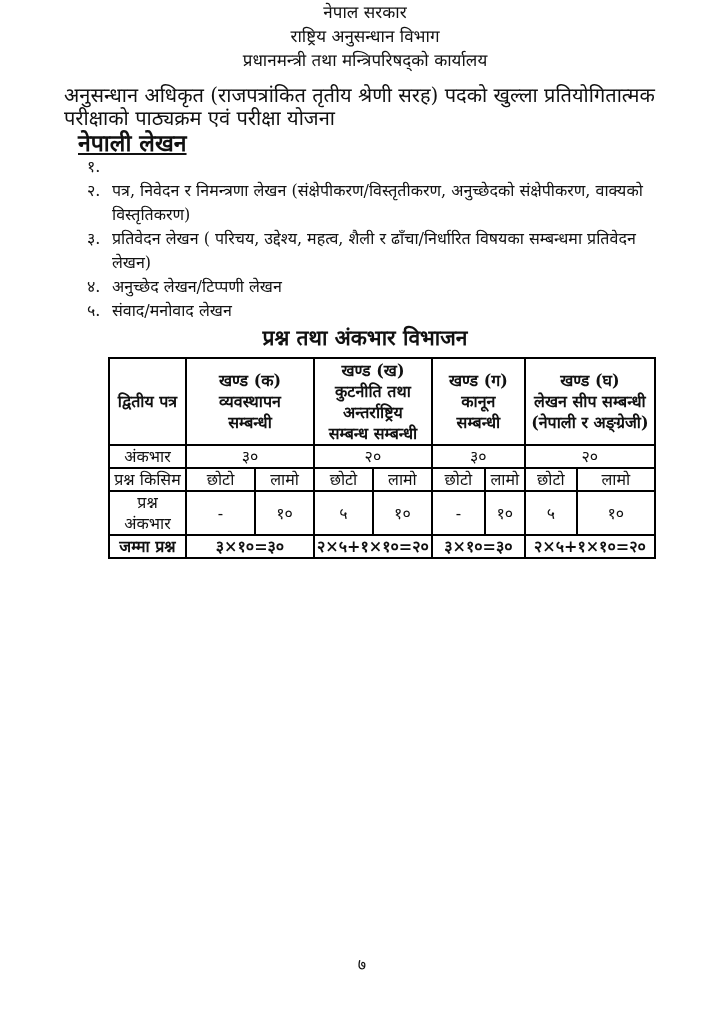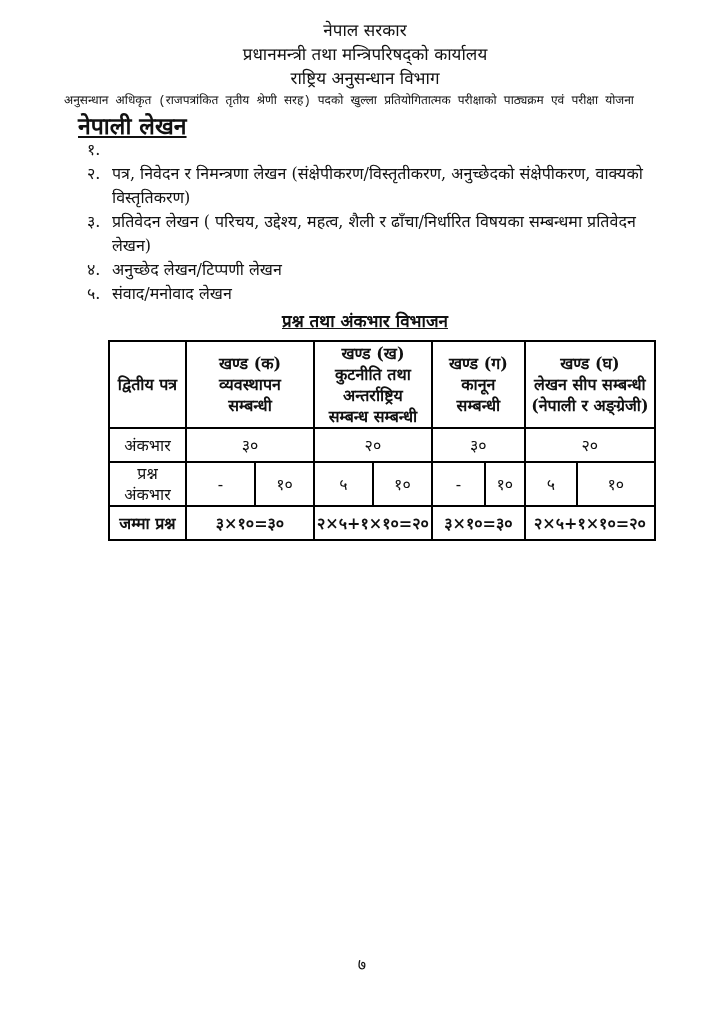--- a/index.html
+++ b/index.html
@@ -6,32 +6,31 @@
   html, body { background: #e8e8e8; }
   body { font-family: "DejaVu Serif", "Liberation Serif", serif; }
   .page {
     position: relative;
     width: 724px;
     height: 1024px;
     margin: 0 auto;
     background: #ffffff;
     color: #111111;
     overflow: hidden;
-    padding: 18px 58px 0 64px;
+    padding: 0 58px 0 64px;
   }
   .center-line {
     text-align: center;
     font-size: 17px;
     line-height: 24px;
   }
   .subtitle {
-    font-size: 12px;
+    font-size: 20px;
     line-height: 23px;
-    margin-top: 0;
-    font-family: Liberation Mono, monospace;
+    margin-top: 12px;
   }
   .section-heading {
     margin-left: 14px;
     margin-top: 1px;
     font-size: 23px;
     font-weight: bold;
     line-height: 24px;
     text-decoration: underline;
     display: inline-block;
   }
@@ -42,23 +41,22 @@
     font-size: 16px;
     line-height: 24px;
   }
   .list-item .num {
     width: 25px;
     flex: 0 0 25px;
   }
   .table-title-wrap { text-align: center; margin-top: 3px; }
   .table-title {
     display: inline-block;
-    font-size: 17px;
+    font-size: 21px;
     font-weight: bold;
-    text-decoration: underline;
     line-height: 24px;
   }
   table.marks {
     border-collapse: collapse;
     table-layout: fixed;
     margin-left: 44px;
     margin-top: 7px;
   }
   table.marks td {
     border: 2px solid #000000;
@@ -67,39 +65,39 @@
     font-size: 16px;
     padding: 0 2px;
     overflow: hidden;
   }
   tr.head-row td {
     height: 87px;
     font-weight: bold;
     white-space: pre-line;
     line-height: 21px;
   }
-  tr.data-row td { height: 34px; line-height: 21px; }
+  tr.data-row td { height: 23px; line-height: 21px; }
   tr.total-row td { font-weight: bold; border-radius: 7px; }
   .page-number {
     position: absolute;
     left: 0;
     right: 0;
     top: 953px;
     text-align: center;
     font-size: 16px;
   }
 </style>
 </head>
 <body>
 
 <div class="page">
 
   <div class="center-line">नेपाल सरकार</div>
+  <div class="center-line">राष्ट्रिय अनुसन्धान विभाग</div>
   <div class="center-line">प्रधानमन्त्री तथा मन्त्रिपरिषद्को कार्यालय</div>
-  <div class="center-line">राष्ट्रिय अनुसन्धान विभाग</div>
 
   <div class="subtitle">अनुसन्धान अधिकृत (राजपत्रांकित तृतीय श्रेणी सरह) पदको खुल्ला प्रतियोगितात्मक परीक्षाको पाठ्यक्रम एवं परीक्षा योजना</div>
 
   <div>
     <span class="section-heading">नेपाली लेखन</span>
   </div>
 
   <div class="num-list">
     <div class="list-item">
       <span class="num">१.</span>
@@ -156,20 +154,31 @@
 (नेपाली र अङ्ग्रेजी)</td>
       </tr>
       <tr class="data-row">
         <td>अंकभार</td>
         <td colspan="2">३०</td>
         <td colspan="2">२०</td>
         <td colspan="2">३०</td>
         <td colspan="2">२०</td>
       </tr>
       <tr class="data-row">
+        <td>प्रश्न किसिम</td>
+        <td>छोटो</td>
+        <td>लामो</td>
+        <td>छोटो</td>
+        <td>लामो</td>
+        <td>छोटो</td>
+        <td>लामो</td>
+        <td>छोटो</td>
+        <td>लामो</td>
+      </tr>
+      <tr class="data-row">
         <td>प्रश्न अंकभार</td>
         <td>-</td>
         <td>१०</td>
         <td>५</td>
         <td>१०</td>
         <td>-</td>
         <td>१०</td>
         <td>५</td>
         <td>१०</td>
       </tr>

